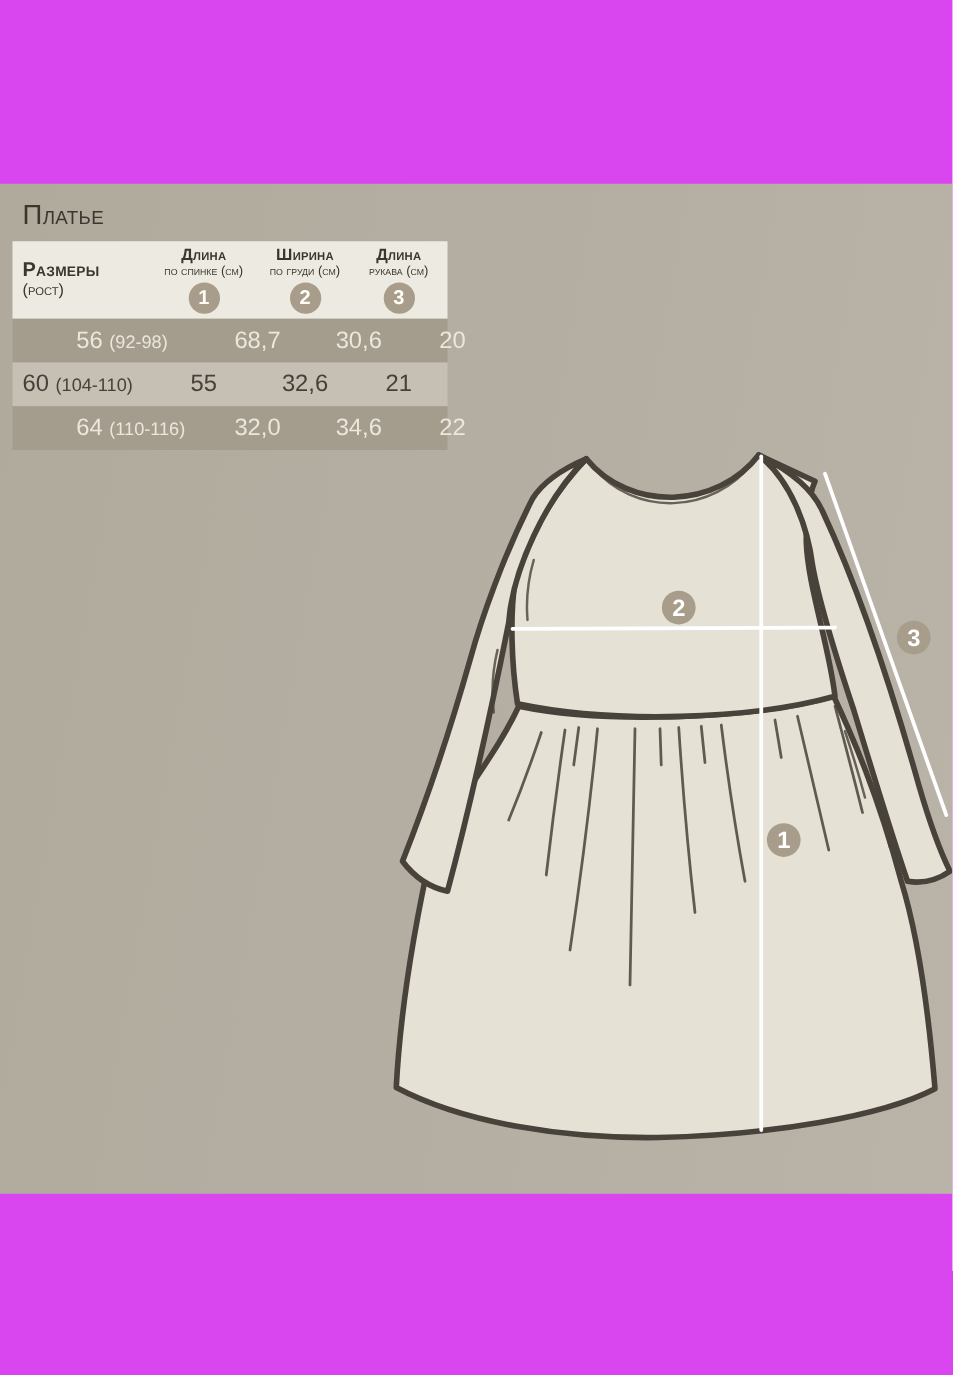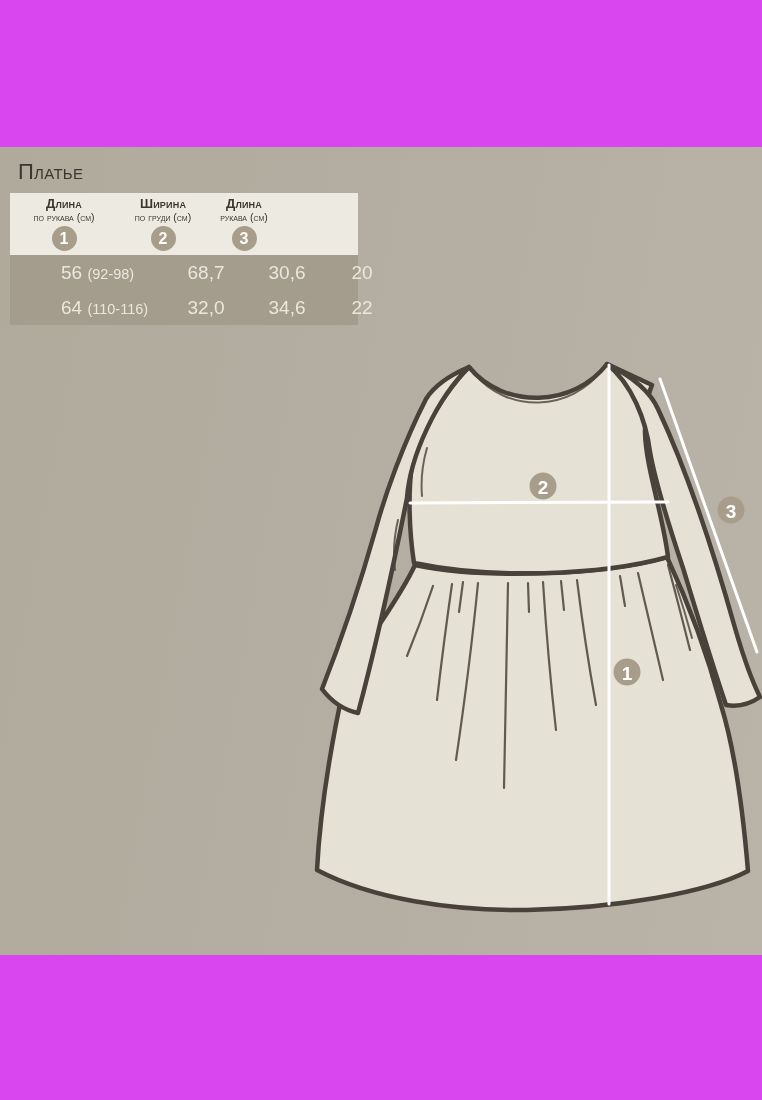--- a/index.html
+++ b/index.html
@@ -53,23 +53,27 @@
 <body>
 
 <div class="stage">
 
   <div class="canvas"></div>
 
   <div class="title">Платье</div>
 
   <div class="size-table">
     <div class="thead">
+      <div class="th th-size">
+        <span class="th-size-l1">Размеры</span>
+        <span class="th-size-l2">(рост)</span>
+      </div>
       <div class="th">
         <span class="th-l1">Длина</span>
-        <span class="th-l2">по рукава (см)</span>
+        <span class="th-l2">по спинке (см)</span>
         <span class="marker-badge">1</span>
       </div>
       <div class="th">
         <span class="th-l1">Ширина</span>
         <span class="th-l2">по груди (см)</span>
         <span class="marker-badge">2</span>
       </div>
       <div class="th">
         <span class="th-l1">Длина</span>
         <span class="th-l2">рукава (см)</span>
@@ -80,20 +84,29 @@
     <div class="trow dark">
       <div class="td td-size">
         <span class="size-num">56</span>
         <span class="size-range">(92-98)</span>
       </div>
       <div class="td">68,7</div>
       <div class="td">30,6</div>
       <div class="td">20</div>
     </div>
 
+    <div class="trow light">
+      <div class="td td-size">
+        <span class="size-num">60</span>
+        <span class="size-range">(104-110)</span>
+      </div>
+      <div class="td">55</div>
+      <div class="td">32,6</div>
+      <div class="td">21</div>
+    </div>
 
     <div class="trow dark">
       <div class="td td-size">
         <span class="size-num">64</span>
         <span class="size-range">(110-116)</span>
       </div>
       <div class="td">32,0</div>
       <div class="td">34,6</div>
       <div class="td">22</div>
     </div>

